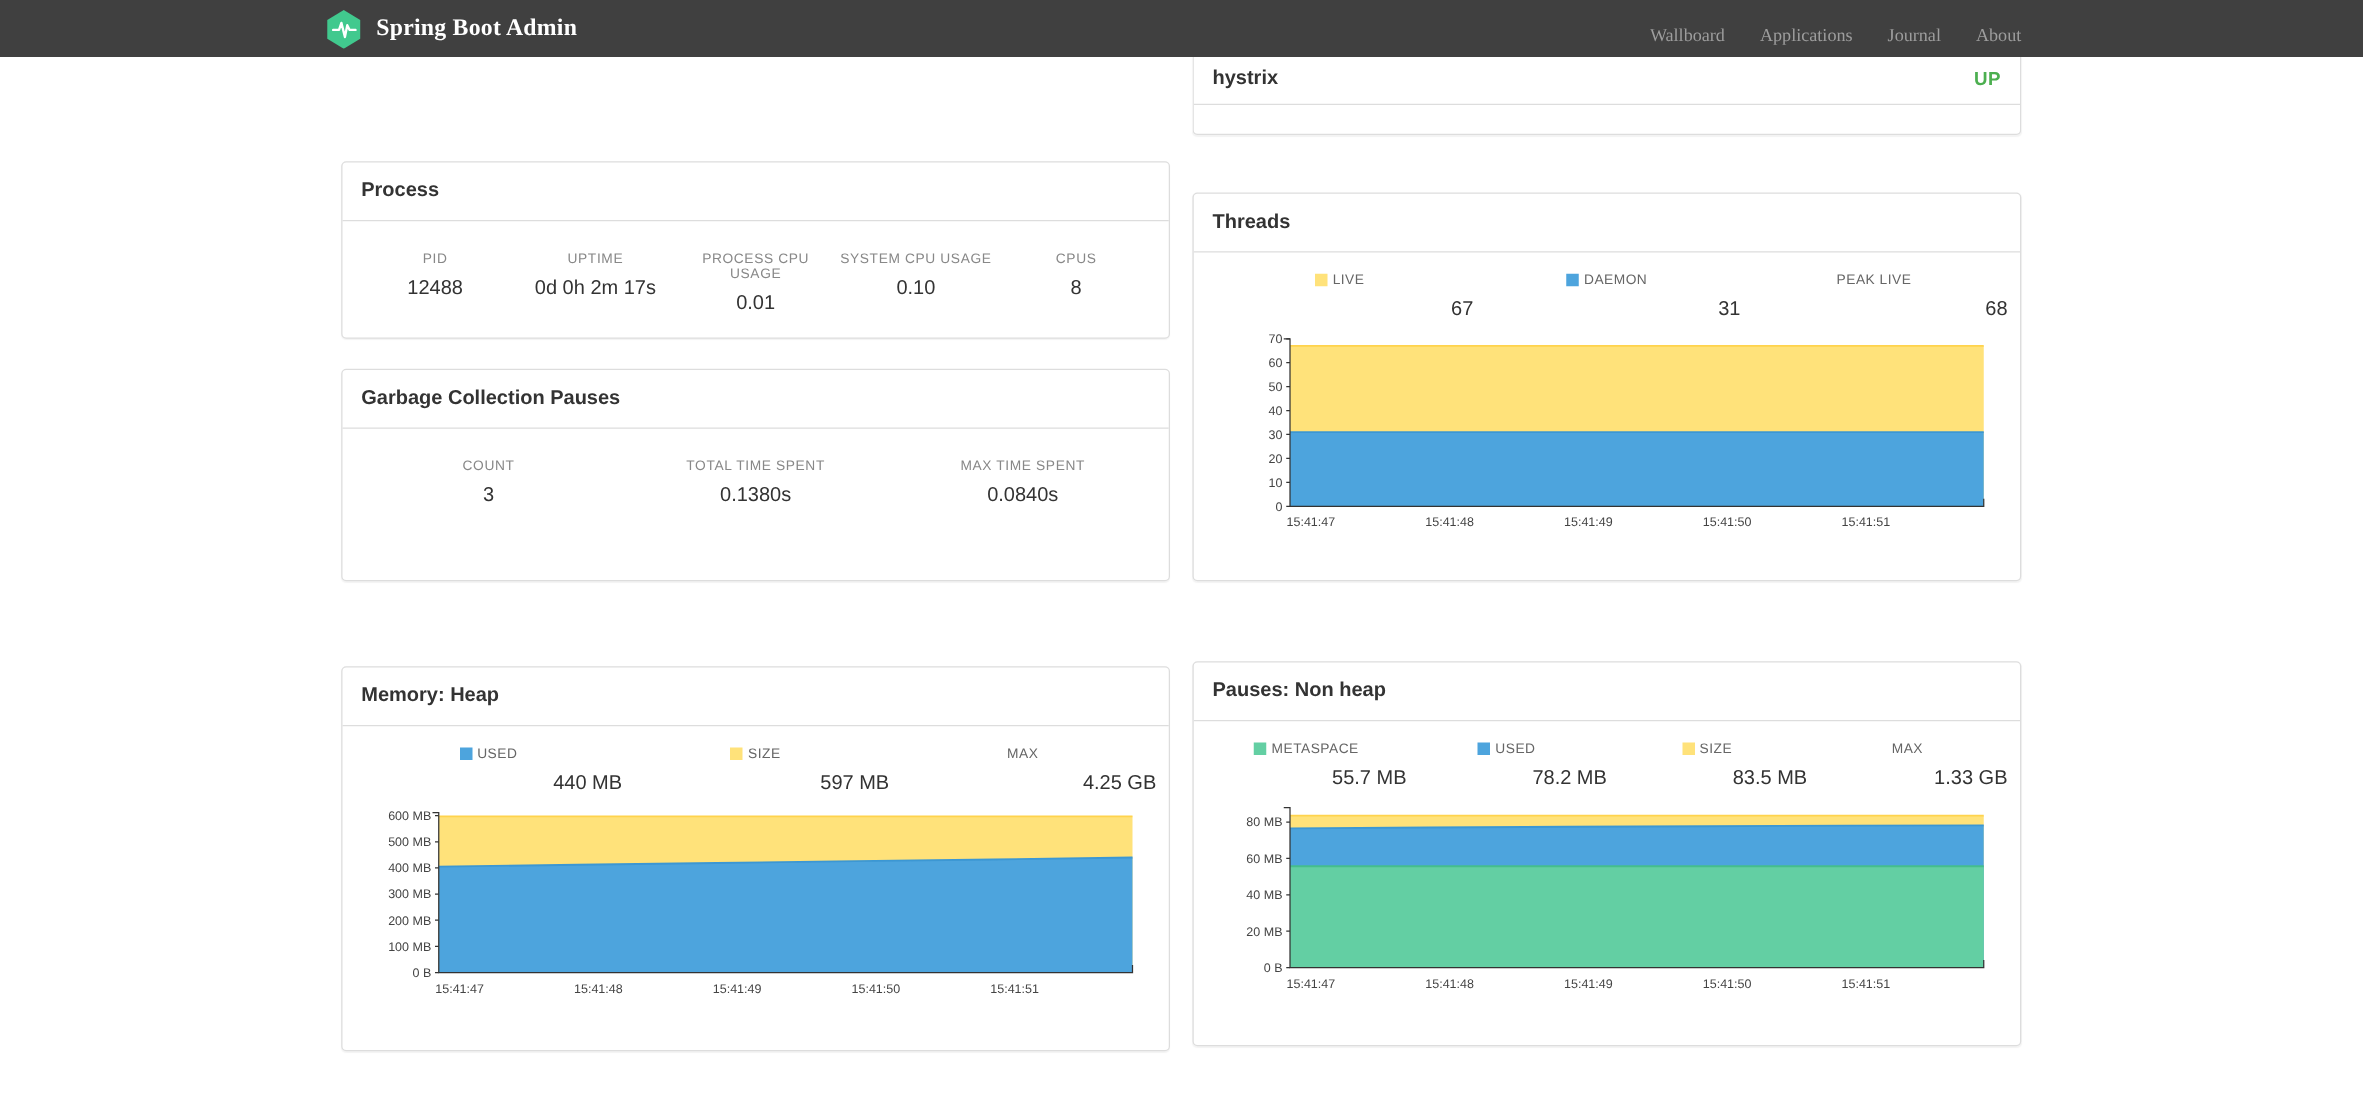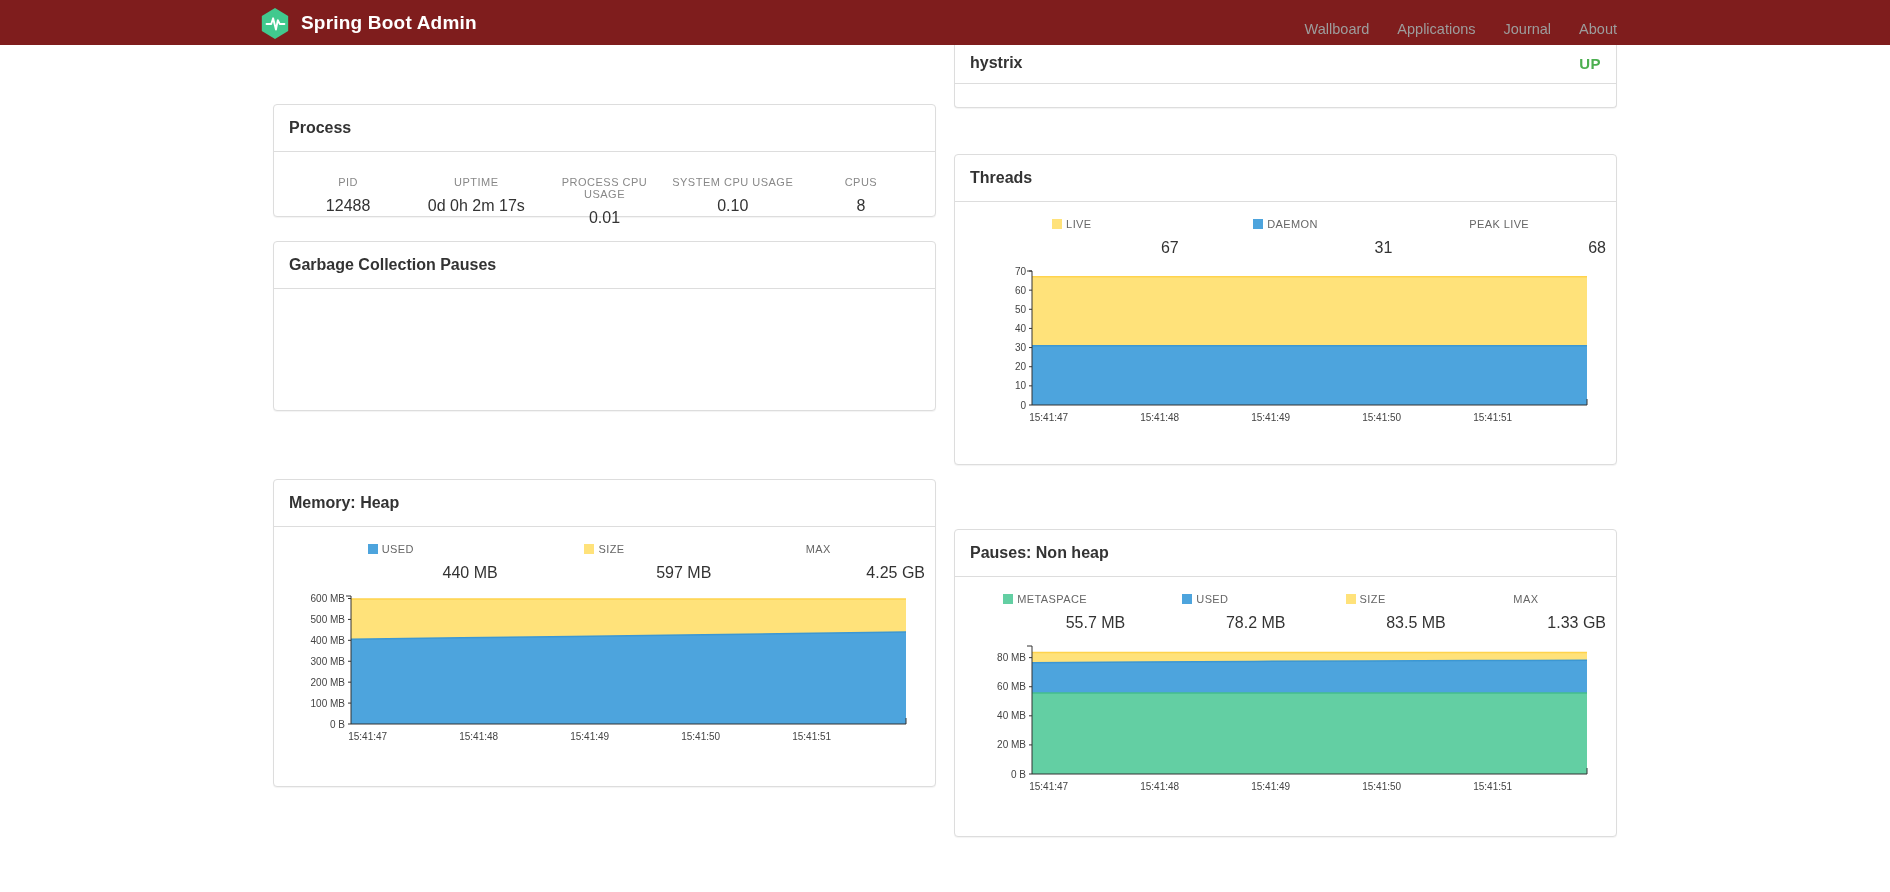--- a/index.html
+++ b/index.html
@@ -8,21 +8,21 @@
     font-family: "Liberation Sans", sans-serif;
     color: #333;
     padding-top: 45px;
     min-width: 1890px;
     min-height: 892px;
   }
 
   
   .navbar {
     position: fixed; top: 0; left: 0; right: 0;
-    height: 45px; background: #7f1d1d; z-index: 100;
+    height: 45px; background: #404040; z-index: 100; font-family: Liberation Serif, serif;
   }
   .navbar-inner {
     width: 1344px; margin: 0 auto; height: 45px;
     display: flex; align-items: center;
   }
   .brand {
     display: flex; align-items: center; gap: 10px;
     margin-left: -14px; cursor: pointer; text-decoration: none;
   }
   .brand-title { color: #fff; font-size: 19px; font-weight: bold; letter-spacing: .2px; }
@@ -52,21 +52,21 @@
     border-top: none; border-radius: 0 0 4px 4px;
     height: 63px; margin-bottom: 46px; overflow: hidden;
   }
   .status-row {
     display: flex; justify-content: space-between; align-items: center;
     padding: 9px 15px 11px; border-bottom: 1px solid #ddd; cursor: pointer;
   }
   .status-row-label { font-size: 16px; font-weight: bold; color: #333; }
   .status-row-status { font-size: 15px; font-weight: bold; letter-spacing: .5px; }
 
-  .panel-process { margin-top: 59px; height: 113px; margin-bottom: 24px; }
+  .panel-process { margin-top: 84px; height: 142px; margin-bottom: 24px; }
   .panel-gc { height: 170px; margin-bottom: 68px; }
   .panel-threads { height: 311px; margin-bottom: 64px; }
   .panel-memory { height: 308px; }
 
   
   .metric-row { display: flex; padding: 24px 10px 0; }
   .metric-col { flex: 1; text-align: center; }
   .metric-label {
     font-size: 11px; color: #888; text-transform: uppercase; letter-spacing: .5px;
   }
@@ -140,20 +140,34 @@
           <div class="metric-col">
             <div class="metric-label">CPUS</div>
             <div class="metric-value">8</div>
           </div>
         </div>
       </section>
 
       <section class="panel panel-gc">
         <div class="panel-heading">
           <span class="panel-title">Garbage Collection Pauses</span>
+        </div>
+        <div class="metric-row">
+          <div class="metric-col">
+            <div class="metric-label">COUNT</div>
+            <div class="metric-value">3</div>
+          </div>
+          <div class="metric-col">
+            <div class="metric-label">TOTAL TIME SPENT</div>
+            <div class="metric-value">0.1380s</div>
+          </div>
+          <div class="metric-col">
+            <div class="metric-label">MAX TIME SPENT</div>
+            <div class="metric-value">0.0840s</div>
+          </div>
         </div>
       </section>
 
       <section class="panel panel-memory">
         <div class="panel-heading">
           <span class="panel-title">Memory: Heap</span>
         </div>
         <div class="legend-row">
           <div class="legend-col">
             <div class="legend-label">

